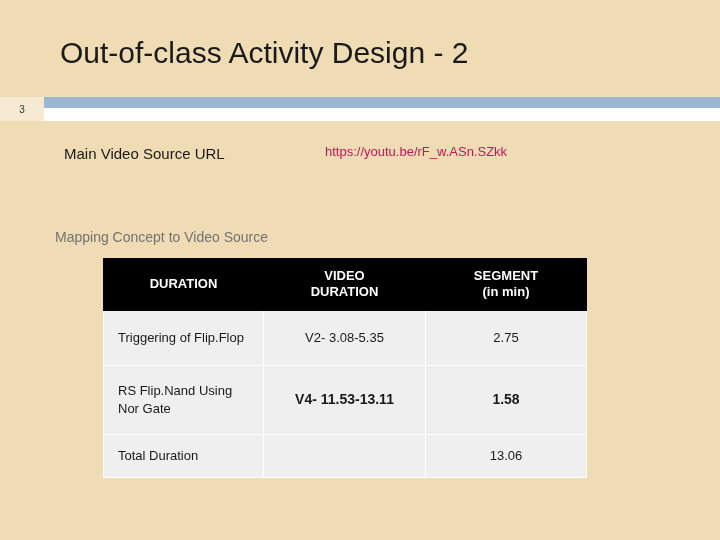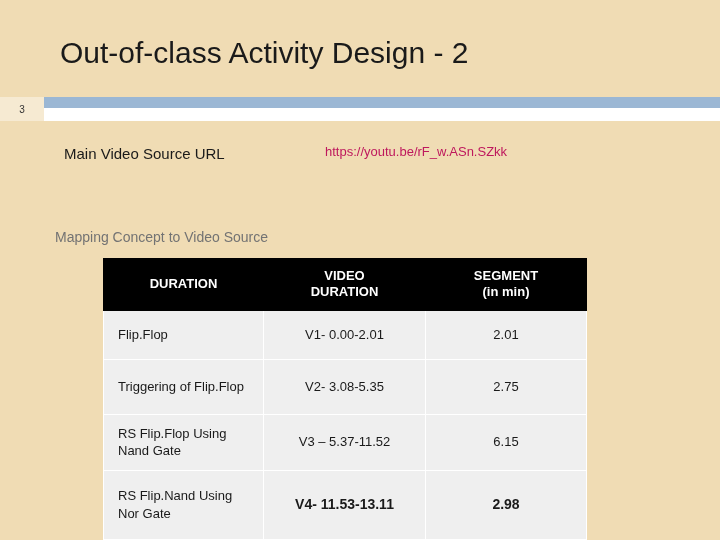--- a/index.html
+++ b/index.html
@@ -168,39 +168,29 @@
           <span>VIDEO</span><br>
           <span>DURATION</span>
         </th>
         <th>
           <span>SEGMENT</span><br>
           <span>(in min)</span>
         </th>
       </tr>
     </thead>
     <tbody>
-      <tr class="r1">
-        <td class="concept">Flip.Flop</td>
-        <td class="seg">V1- 0.00-2.01</td>
-        <td class="dur">2.01</td>
-      </tr>
       <tr class="r2">
         <td class="concept">Triggering of Flip.Flop</td>
         <td class="seg">V2- 3.08-5.35</td>
         <td class="dur">2.75</td>
       </tr>
-      <tr class="r3">
-        <td class="concept">RS Flip.Flop Using Nand Gate</td>
-        <td class="seg">V3 – 5.37-11.52</td>
-        <td class="dur">6.15</td>
-      </tr>
       <tr class="r4">
         <td class="concept">RS Flip.Nand Using Nor Gate</td>
         <td class="seg bold">V4- 11.53-13.11</td>
-        <td class="dur bold">2.98</td>
+        <td class="dur bold">1.58</td>
       </tr>
       <tr class="r5">
         <td class="concept">Total Duration</td>
         <td class="seg"></td>
         <td class="dur">13.06</td>
       </tr>
     </tbody>
   </table>
 
 </div>

